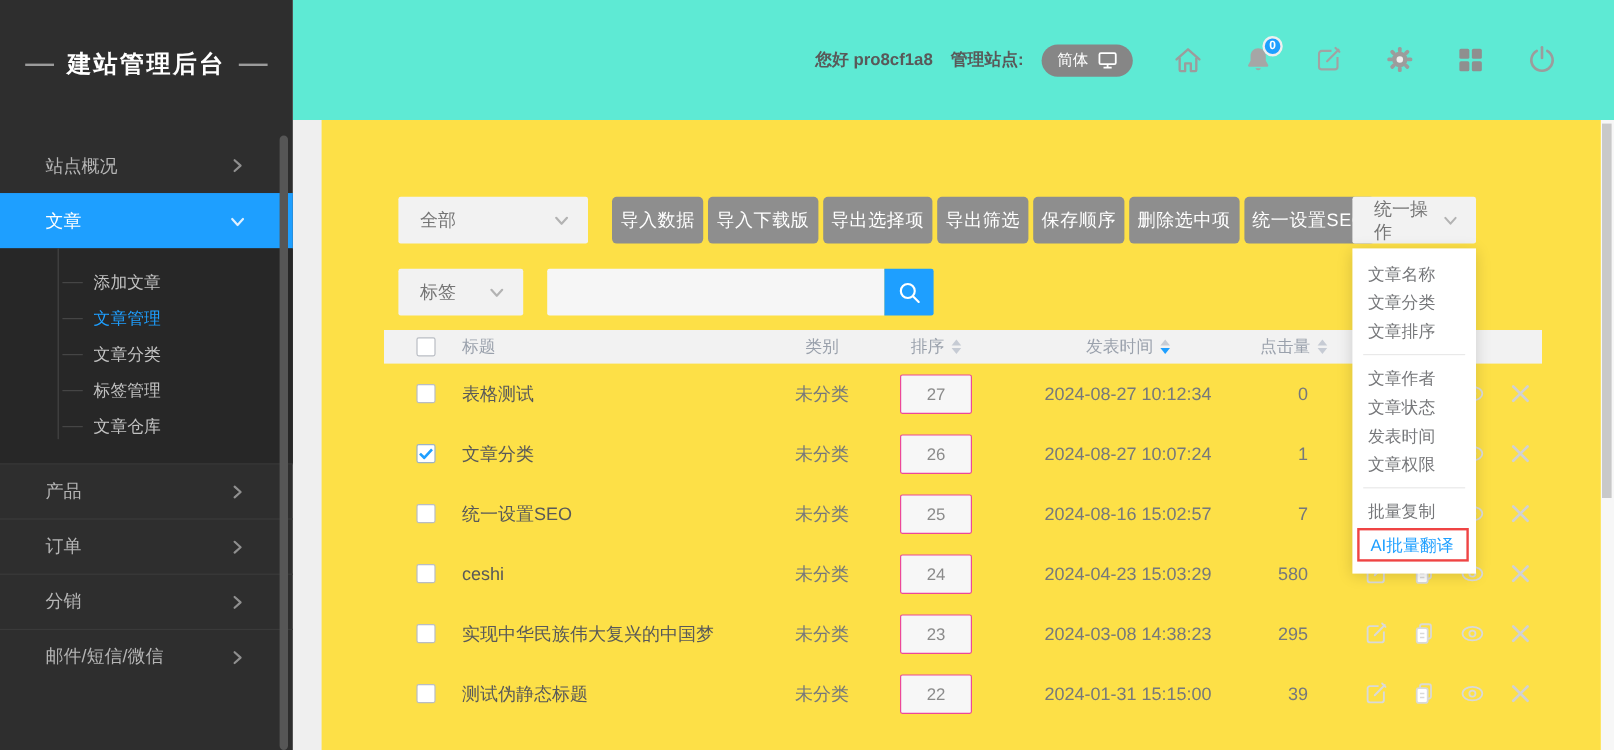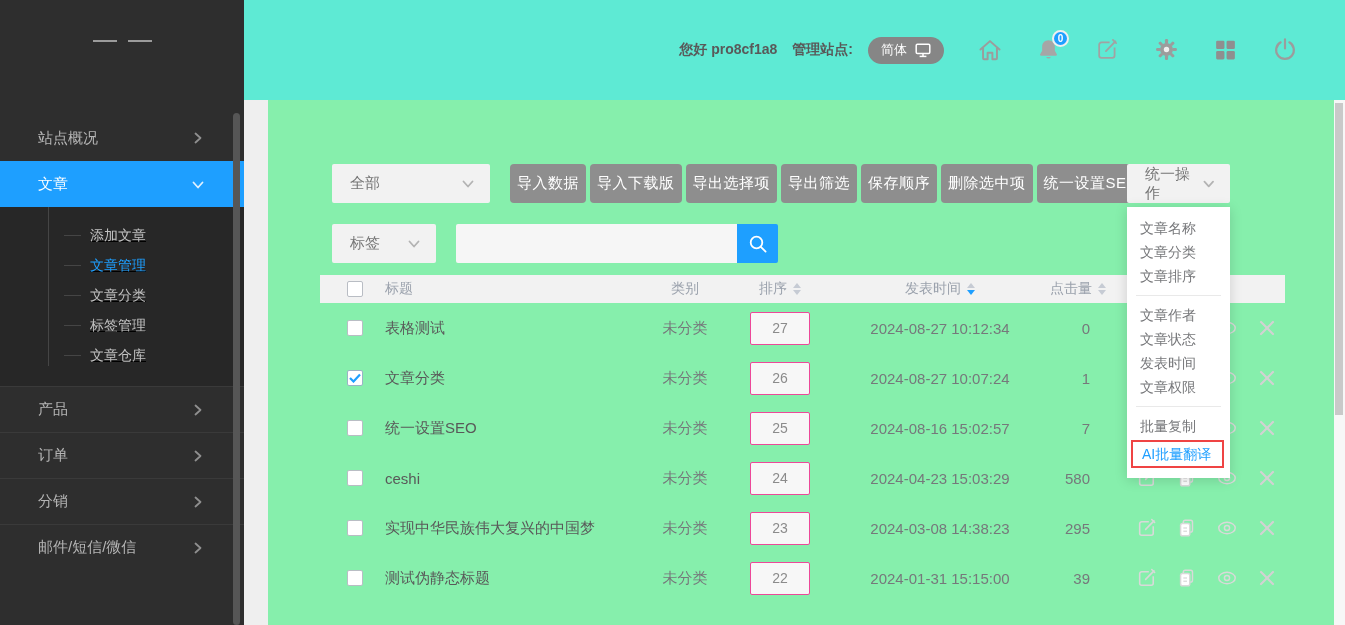--- a/index.html
+++ b/index.html
@@ -13,21 +13,21 @@
   .sb-title .dash { width:24px; height:2px; background:#9b9b9b; }
   .sb-title .t { color:#ffffff; font-size:20px; font-weight:700; letter-spacing:2px; }
   .sb-menu { position:absolute; top:115px; left:0; right:0; }
   .sb-item { height:46px; display:flex; align-items:center; justify-content:space-between;
              padding:0 40px 0 38px; color:#b5b5b5; font-size:15px; border-top:1px solid #3a3a3a; cursor:pointer; }
   .sb-item:first-child { border-top:none; }
   .sb-item.active { background:#1e9fff; color:#ffffff; border-top-color:#1e9fff; }
   .chev { width:12px; height:12px; }
   .chev polyline { fill:none; stroke:#8f8f8f; stroke-width:1.8; stroke-linecap:round; stroke-linejoin:round; }
   .sb-item.active .chev polyline { stroke:#dff0ff; }
-  .submenu { background:#272727; padding:13px 16px 16px; position:relative;text-decoration:underline; }
+  .submenu { background:#272727; padding:13px 4px 16px; position:relative; }
   .submenu .vline { position:absolute; left:48px; top:0; width:1px; height:159px; background:#454545; }
   .submenu-item { position:relative; height:30px; line-height:30px; padding-left:74px;
                   color:#c2c2c2; font-size:14px; cursor:pointer; }
   .submenu-item::before { content:""; position:absolute; left:48px; top:15px; width:17px; height:1px; background:#454545; }
   .submenu-item.active { color:#1e9fff; }
   .sb-scroll { position:absolute; right:4px; top:113px; width:7px; height:512px; background:#565656; border-radius:4px; }
 
   
   #header { position:absolute; left:244px; top:0; width:1101px; height:100px; background:#5eead4;
             display:flex; align-items:center; justify-content:flex-end; padding-right:47px; }
@@ -36,21 +36,21 @@
   .hd-sitelabel { margin-right:15px; }
   .lang-pill { height:27px; background:#868686; border-radius:14px; display:flex; align-items:center;
                gap:8px; padding:0 13px; cursor:pointer; }
   .lang-pill .txt { color:#ffffff; font-size:13px; }
   .hd-icon { width:26px; height:26px; margin-left:33px; cursor:pointer; position:relative; }
   .bell-badge { position:absolute; top:-7px; right:-7px; min-width:17px; height:17px; border-radius:9px;
                 background:#1e9fff; border:2px solid #efefef; color:#fff; font-size:10px; font-weight:700;
                 display:flex; align-items:center; justify-content:center; }
 
   
-  #card { position:absolute; left:268px; top:100px; width:1077px; height:525px; background:#86efac; }
+  #card { position:absolute; left:268px; top:100px; width:1077px; height:525px; background:#fde047; }
 
   .select-box { position:absolute; background:#f2f2f2; border-radius:2px; height:39px;
                 display:flex; align-items:center; justify-content:space-between;
                 padding:0 16px 0 18px; color:#757575; font-size:15px; cursor:pointer; }
   .select-box .chev polyline { stroke:#b3b3b3; }
 
   .btn-group { position:absolute; left:242px; top:64px; display:flex; gap:4px; }
   .gbtn { height:39px; background:#8e8e8e; color:#ffffff; font-size:15px; border:none; border-radius:4px;
           padding:0 7px; letter-spacing:0.5px; cursor:pointer; font-family:inherit; }
 
@@ -97,20 +97,21 @@
   
   #content-scroll-track { position:absolute; left:1334px; top:100px; width:11px; height:525px; background:#f7f7f7; z-index:50; }
   #content-scroll-thumb { position:absolute; left:1px; top:3px; width:8px; height:312px; background:#c9c9c9; }
 </style>
 </head>
 <body>
 
 <div id="sidebar">
   <div class="sb-title">
     <span class="dash"></span>
+    <span class="t">建站管理后台</span>
     <span class="dash"></span>
   </div>
   <div class="sb-menu">
     <div class="sb-item">
       <span>站点概况</span>
       <svg class="chev" viewBox="0 0 12 12">
           <polyline points="3.5,1.5 8.5,6 3.5,10.5"></polyline>
         </svg>
     </div>
     <div class="sb-item active">

